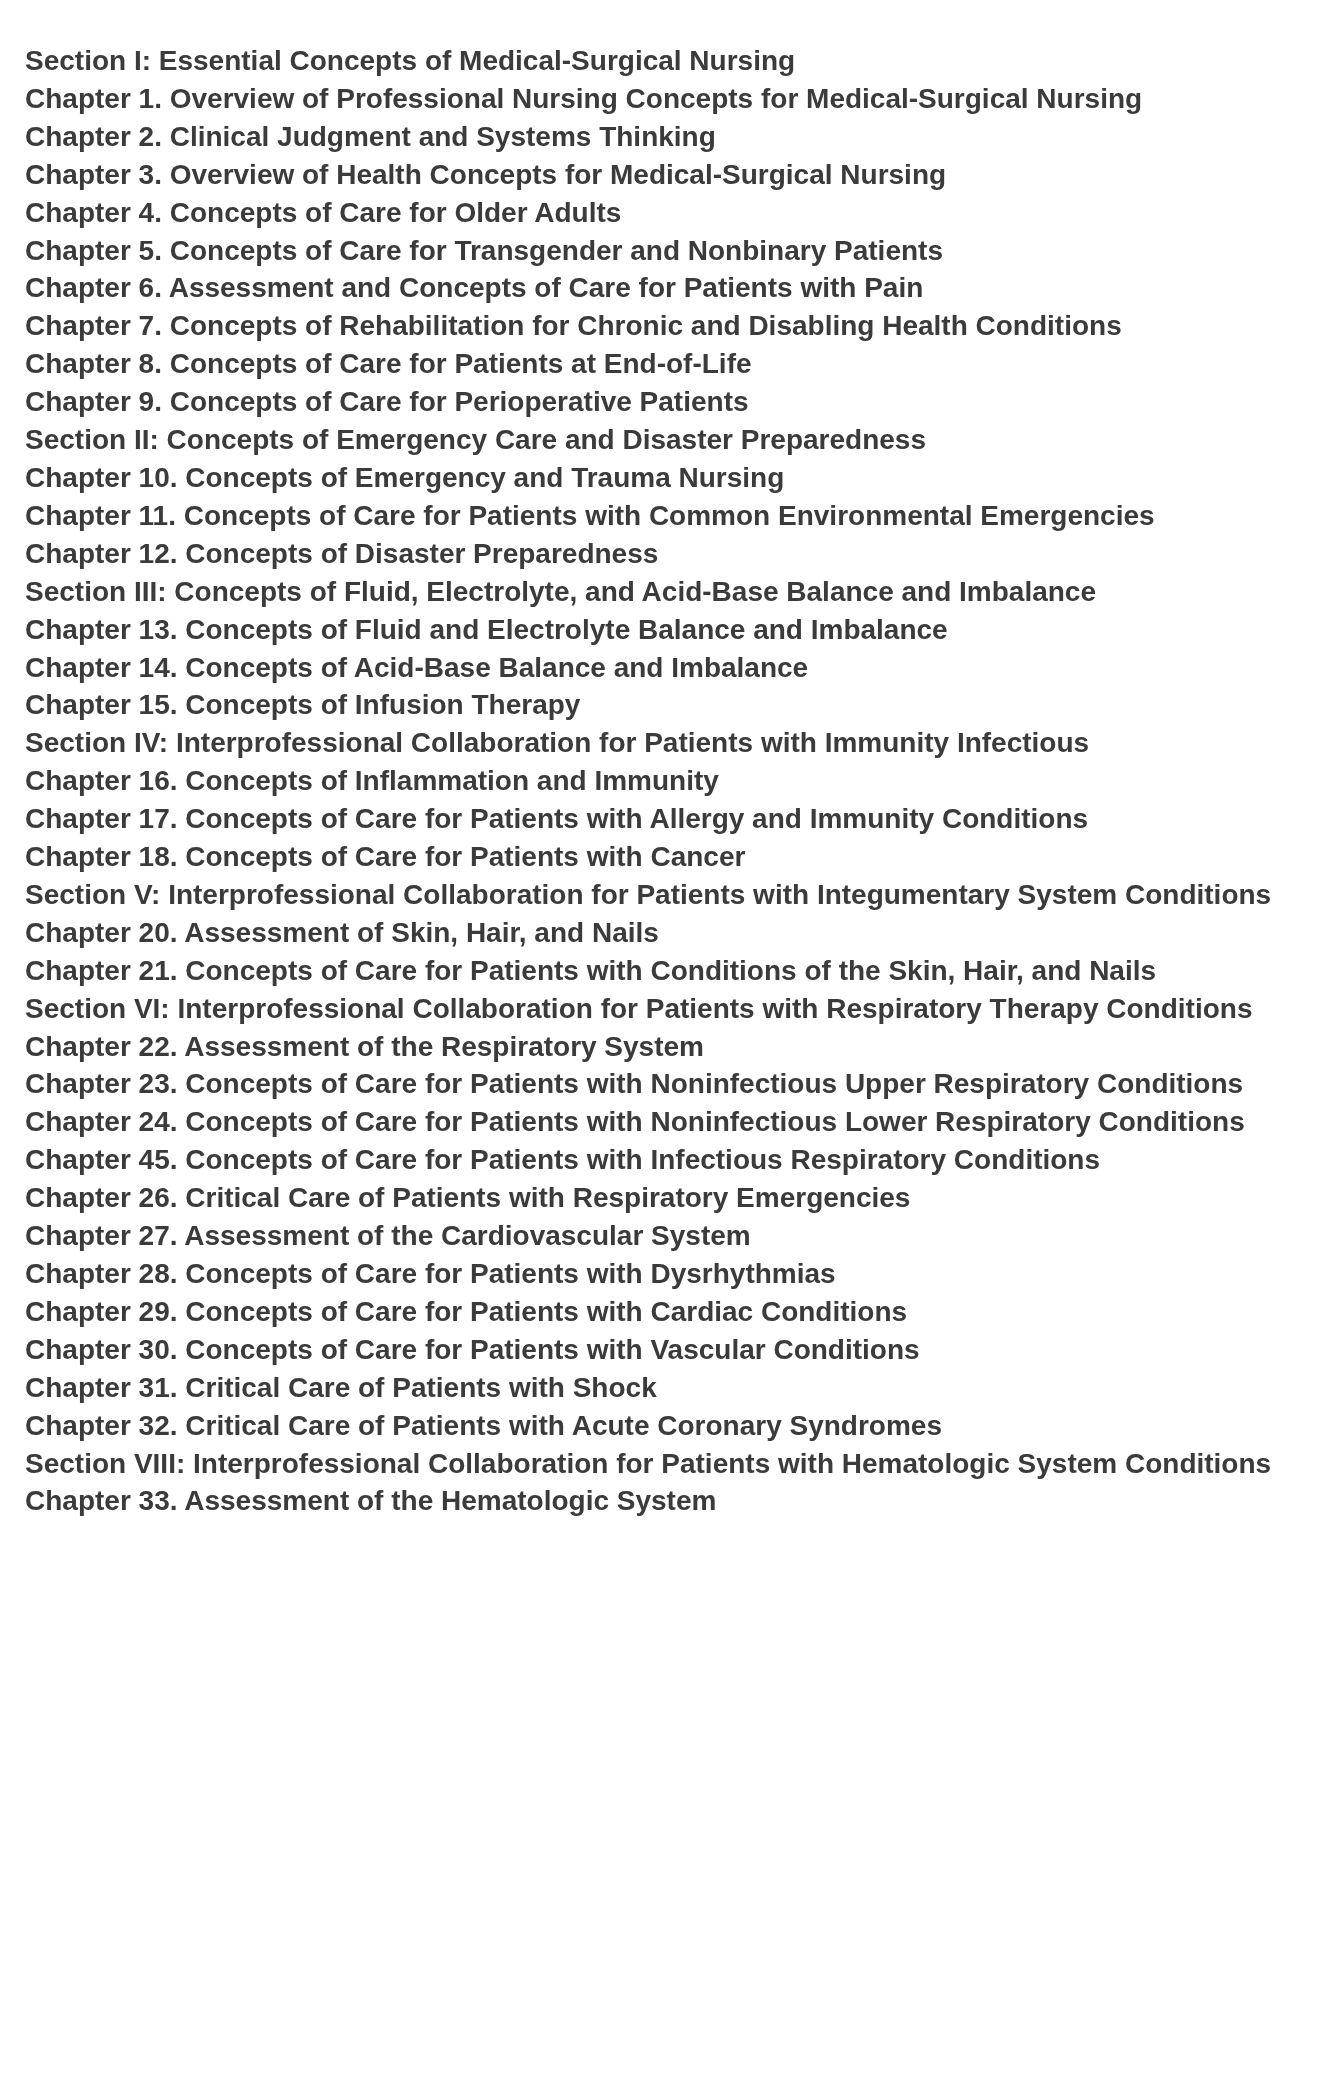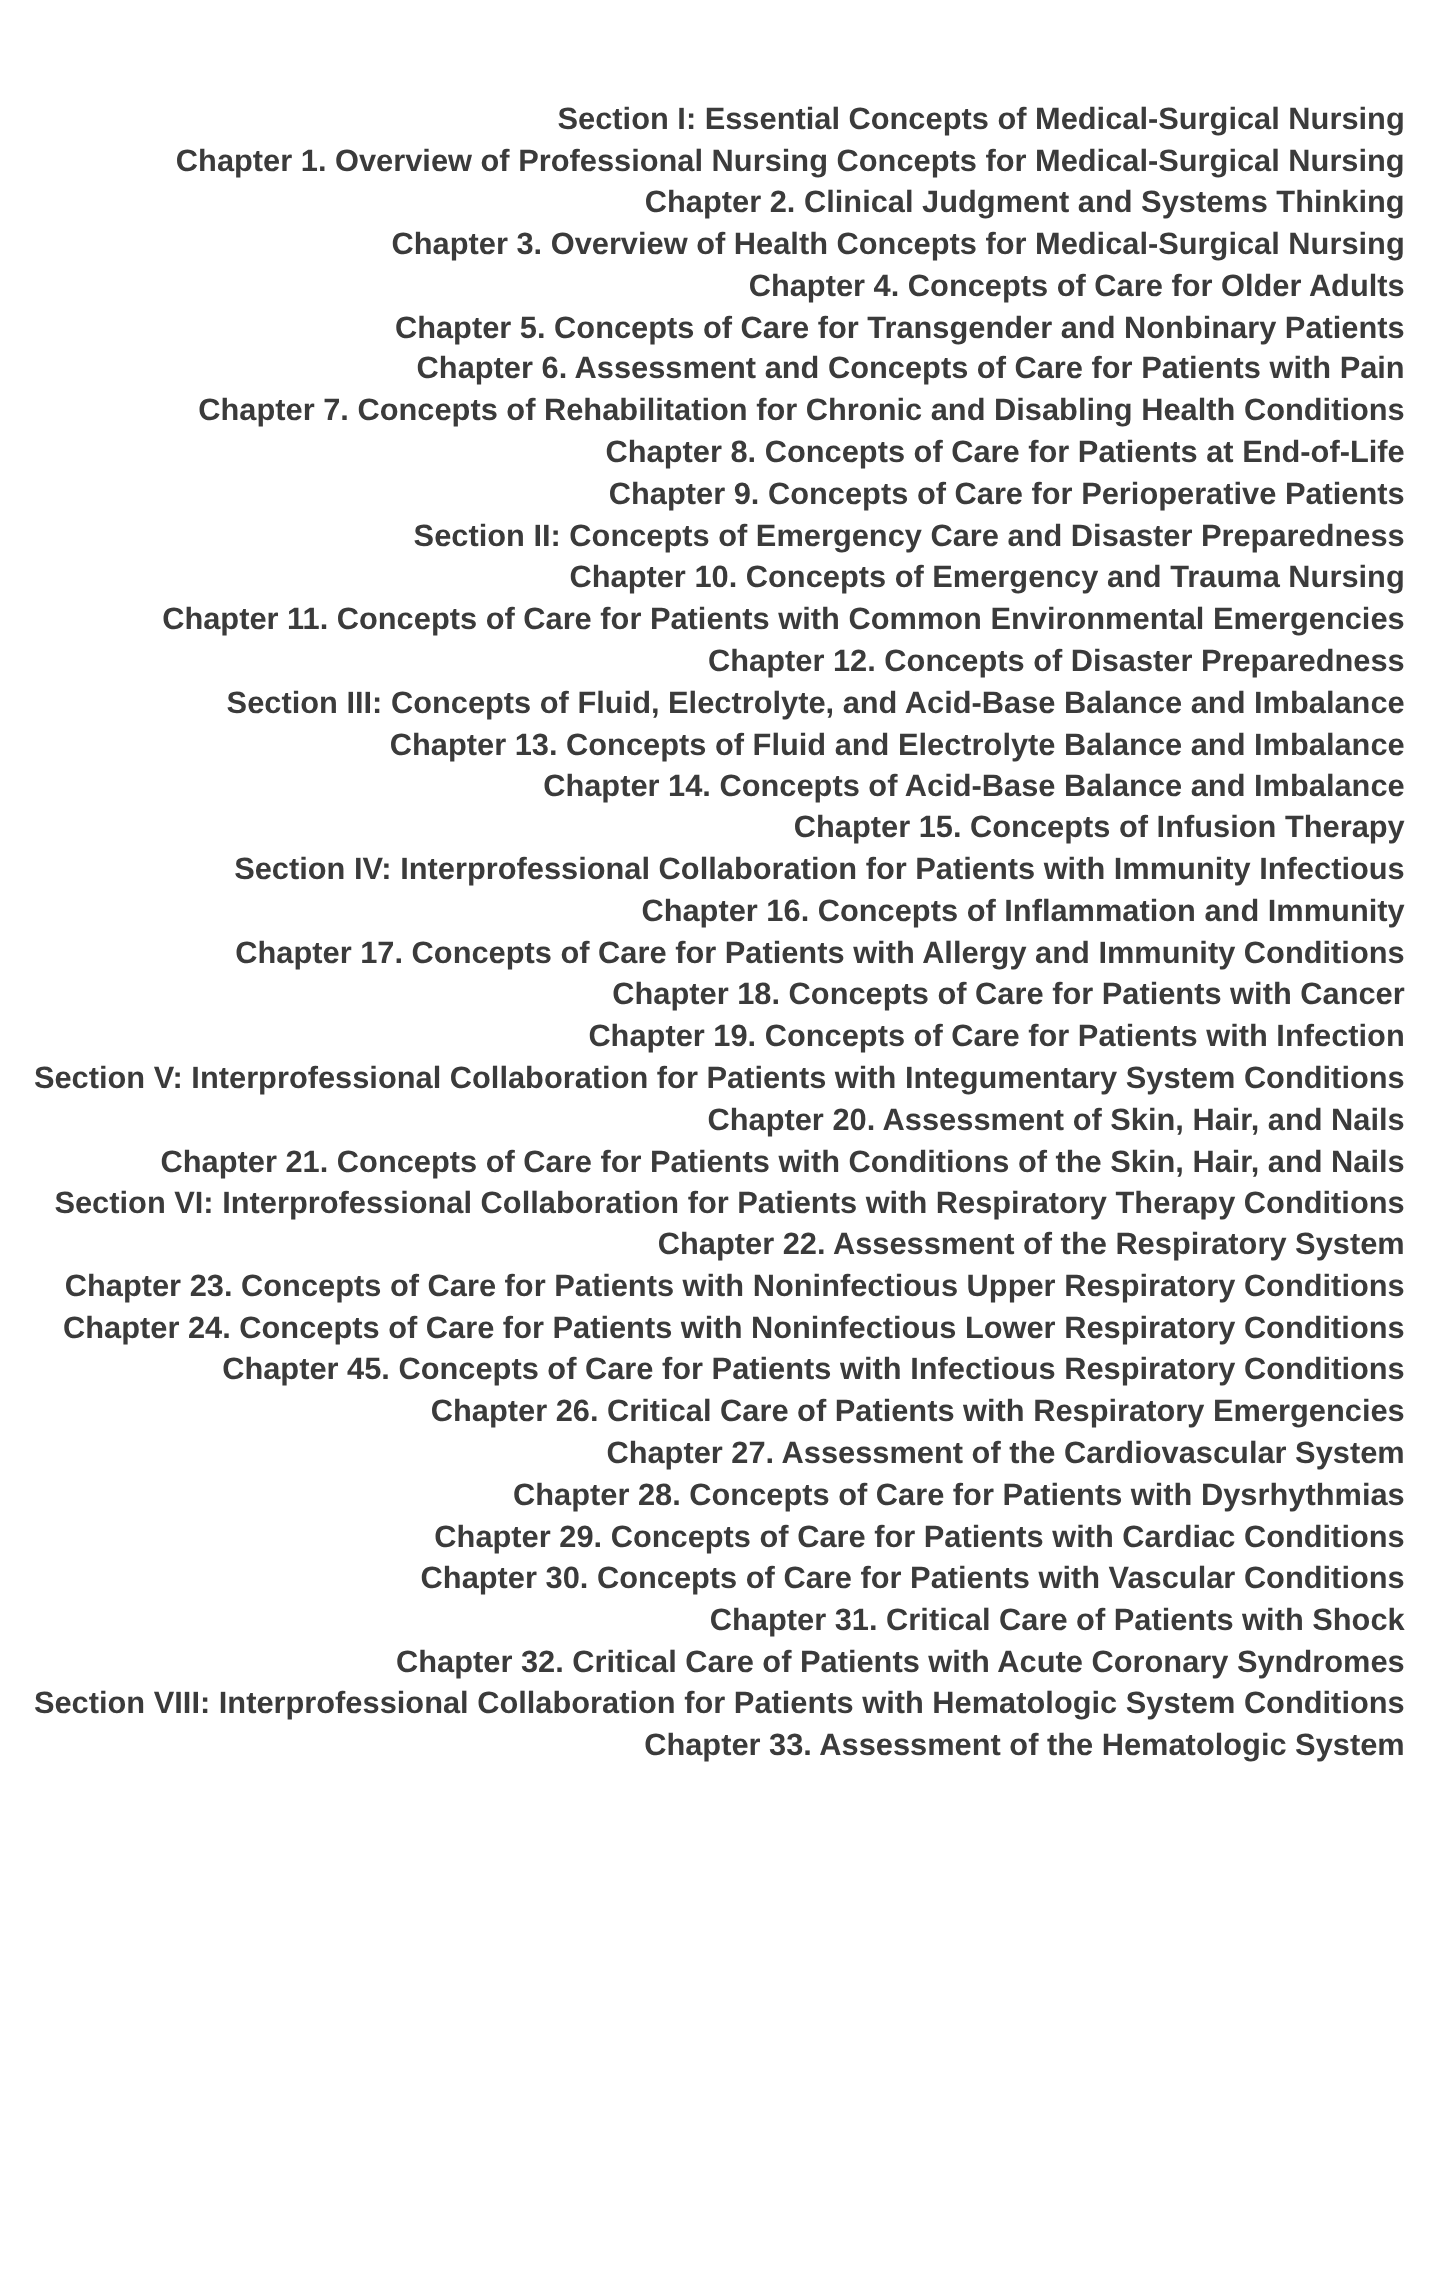--- a/index.html
+++ b/index.html
@@ -11,24 +11,24 @@
     width: 1320px;
     height: 2076px;
     font-family: "Liberation Sans", "DejaVu Sans", sans-serif;
     color: var(--text-color, #3b3b3b);
     overflow: hidden;
   }
   .toc {
     box-sizing: border-box;
     width: 1252px;
     margin-left: 25px;
-    padding-top: 89px;
+    padding-top: 42px;
     font-size: 28px;
     line-height: 37.9px;
-    text-align: right;
+    text-align: left;
   }
   .toc-entry { }
   .toc-entry.section {
     font-weight: bold;
   }
   .toc-entry.chapter {
     font-weight: bold;
   }
 </style>
 </head>
@@ -50,21 +50,20 @@
     <div class="toc-entry chapter">Chapter 11. Concepts of Care for Patients with Common Environmental Emergencies</div>
     <div class="toc-entry chapter">Chapter 12. Concepts of Disaster Preparedness</div>
     <div class="toc-entry section">Section III: Concepts of Fluid, Electrolyte, and Acid-Base Balance and Imbalance</div>
     <div class="toc-entry chapter">Chapter 13. Concepts of Fluid and Electrolyte Balance and Imbalance</div>
     <div class="toc-entry chapter">Chapter 14. Concepts of Acid-Base Balance and Imbalance</div>
     <div class="toc-entry chapter">Chapter 15. Concepts of Infusion Therapy</div>
     <div class="toc-entry section">Section IV: Interprofessional Collaboration for Patients with Immunity Infectious</div>
     <div class="toc-entry chapter">Chapter 16. Concepts of Inflammation and Immunity</div>
     <div class="toc-entry chapter">Chapter 17. Concepts of Care for Patients with Allergy and Immunity Conditions</div>
     <div class="toc-entry chapter">Chapter 18. Concepts of Care for Patients with Cancer</div>
-    <div class="toc-entry chapter">Chapter 19. Concepts of Care for Patients with Infection</div>
     <div class="toc-entry section">Section V: Interprofessional Collaboration for Patients with Integumentary System Conditions</div>
     <div class="toc-entry chapter">Chapter 20. Assessment of Skin, Hair, and Nails</div>
     <div class="toc-entry chapter">Chapter 21. Concepts of Care for Patients with Conditions of the Skin, Hair, and Nails</div>
     <div class="toc-entry section">Section VI: Interprofessional Collaboration for Patients with Respiratory Therapy Conditions</div>
     <div class="toc-entry chapter">Chapter 22. Assessment of the Respiratory System</div>
     <div class="toc-entry chapter">Chapter 23. Concepts of Care for Patients with Noninfectious Upper Respiratory Conditions</div>
     <div class="toc-entry chapter">Chapter 24. Concepts of Care for Patients with Noninfectious Lower Respiratory Conditions</div>
     <div class="toc-entry chapter">Chapter 45. Concepts of Care for Patients with Infectious Respiratory Conditions</div>
     <div class="toc-entry chapter">Chapter 26. Critical Care of Patients with Respiratory Emergencies</div>
     <div class="toc-entry chapter">Chapter 27. Assessment of the Cardiovascular System</div>

